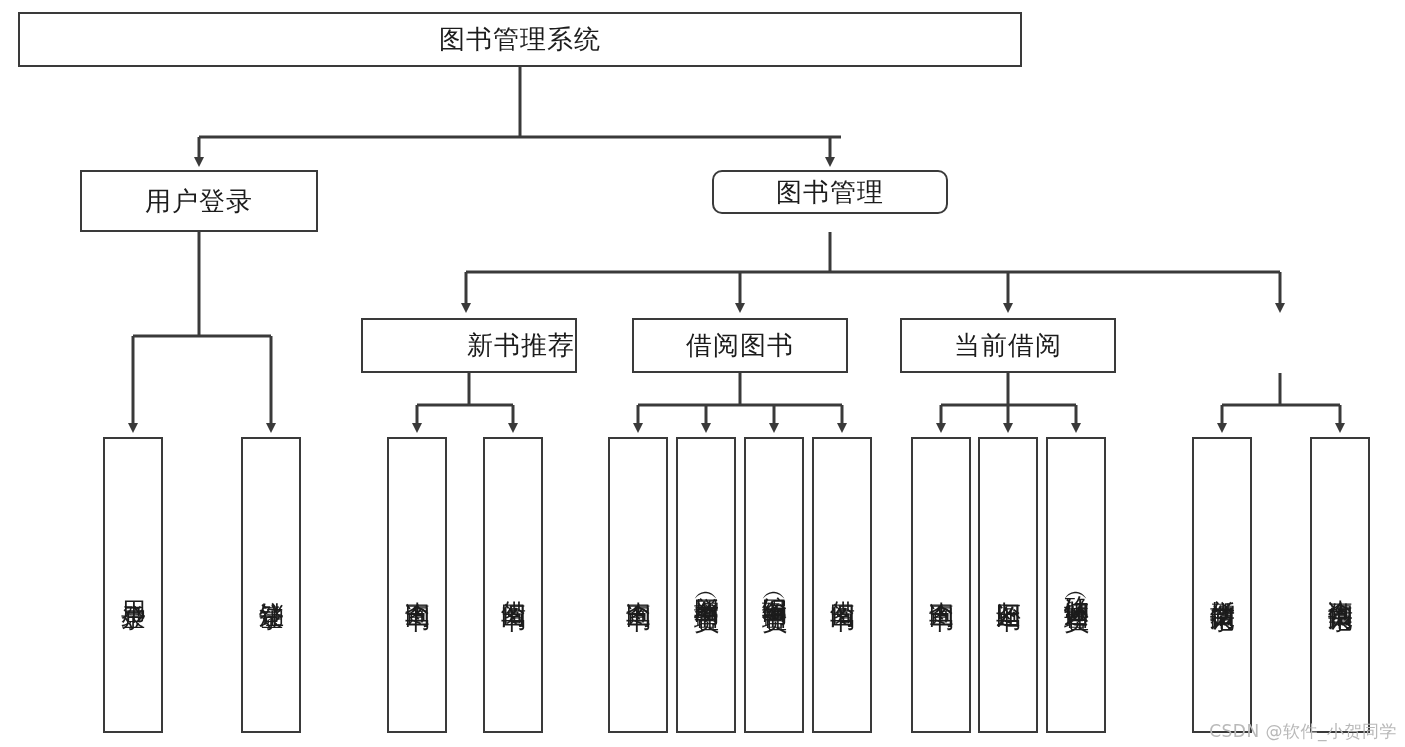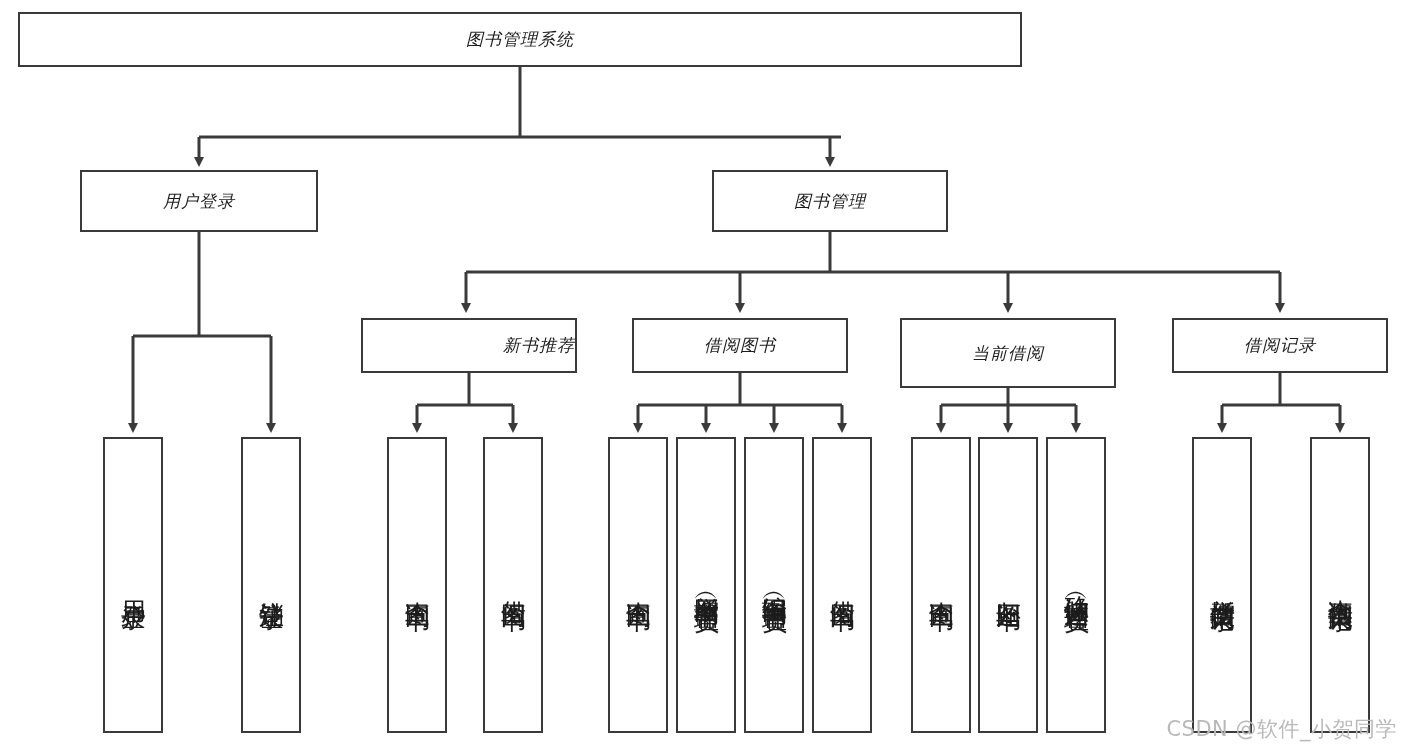--- a/index.html
+++ b/index.html
@@ -4,27 +4,27 @@
 <style>
   html,body{margin:0;padding:0;background:#ffffff;}
   body{width:1405px;height:747px;overflow:hidden;
        font-family:"DejaVu Sans","Liberation Sans",sans-serif;}
   #stage{position:relative;width:1405px;height:747px;background:#fff;}
   svg.lines{position:absolute;left:0;top:0;width:1405px;height:747px;}
 
   .node{position:absolute;box-sizing:border-box;background:#ffffff;
         border:2px solid #3a3a3a;display:flex;align-items:center;
         justify-content:center;color:#1c1c1c;}
-  .node.h{font-size:17px;letter-spacing:1px;font-style:italic;}
+  .node.h{font-size:26px;letter-spacing:1px;}
   .node.v{writing-mode:vertical-rl;text-orientation:upright;
           font-size:25px;line-height:1.12;letter-spacing:2px;
           padding:6px 0;align-items:center;justify-content:center;}
   .node.v span{writing-mode:vertical-rl;text-orientation:upright;
                display:block;text-align:center;}
-  .watermark{position:absolute;right:8px;bottom:4px;font-size:21px;
+  .watermark{position:absolute;right:8px;bottom:4px;font-size:17px;
              color:#b9b9b9;white-space:nowrap;letter-spacing:0.5px;}
 </style>
 </head>
 <body>
 
 <div id="stage">
 
   <svg class="lines" viewBox="0 0 1405 747" xmlns="http://www.w3.org/2000/svg">
     <defs>
       <marker id="ah" markerWidth="12" markerHeight="12" refX="1" refY="5" orient="auto" markerUnits="userSpaceOnUse">
@@ -75,35 +75,32 @@
     </g>
   </svg>
 
   <div class="node h" style="left:18px;top:12px;width:1004px;height:55px;">
     <span>图书管理系统</span>
   </div>
 
   <div class="node h" style="left:80px;top:170px;width:238px;height:62px;">
     <span>用户登录</span>
   </div>
-  <div class="node h" style="left:712px;top:170px;width:236px;height:62px;">
+  <div class="node h" style="left:712px;top:170px;width:236px;height:44px;border-radius:10px;">
     <span>图书管理</span>
   </div>
 
   <div class="node h" style="left:361px;top:318px;width:216px;height:55px;justify-content:flex-end;">
     <span>新书推荐</span>
   </div>
   <div class="node h" style="left:632px;top:318px;width:216px;height:55px;">
     <span>借阅图书</span>
   </div>
-  <div class="node h" style="left:900px;top:318px;width:216px;height:70px;">
+  <div class="node h" style="left:900px;top:318px;width:216px;height:55px;">
     <span>当前借阅</span>
-  </div>
-  <div class="node h" style="left:1172px;top:318px;width:216px;height:55px;">
-    <span>借阅记录</span>
   </div>
 
   <div class="node v" style="left:103px;top:437px;width:60px;height:296px;">
     <span>用户登录</span>
   </div>
   <div class="node v" style="left:241px;top:437px;width:60px;height:296px;">
     <span>注销登录</span>
   </div>
 
   <div class="node v" style="left:387px;top:437px;width:60px;height:296px;">

